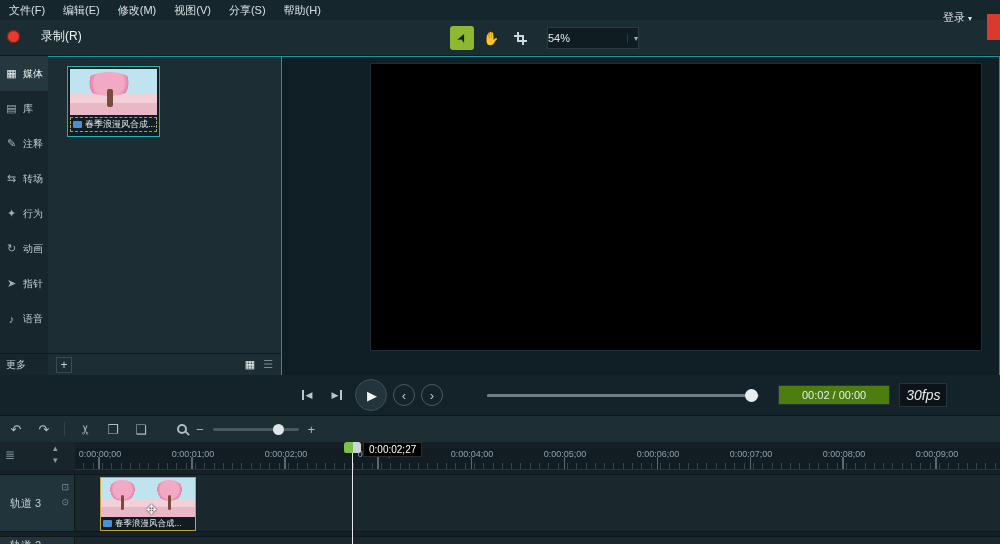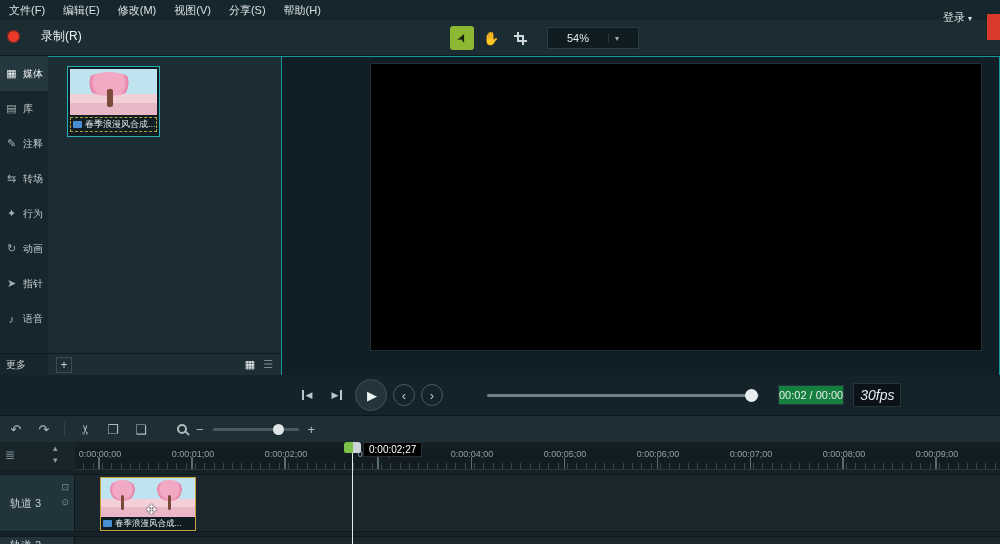--- a/index.html
+++ b/index.html
@@ -31,21 +31,21 @@
     justify-content:center; color:#cfd9dc; font-size:13px; }
   .tool-btn.active { background:#8cb832; color:#15220d; }
   .arrow-glyph { display:inline-block; transform:rotate(-65deg); font-size:12px; }
   .crop-icon { position:relative; width:13px; height:13px; display:inline-block; }
   .crop-icon::before { content:""; position:absolute; left:3px; top:0; bottom:3px; right:0;
     border-left:2px solid #cfd9dc; border-bottom:2px solid #cfd9dc; }
   .crop-icon::after { content:""; position:absolute; left:0; top:3px; right:3px; bottom:0;
     border-top:2px solid #cfd9dc; border-right:2px solid #cfd9dc; }
   .zoom-select { margin-left:10px; width:92px; height:22px; background:#0f1d23;
     border:1px solid #2a3c42; display:flex; align-items:center; justify-content:space-between;
-    padding:0 19px; color:#dfe6e8; }
+    padding:0 0; color:#dfe6e8; }
   .zoom-select .dd { font-size:8px; color:#9fb0b5; border-left:1px solid #2a3c42; padding-left:6px; }
   
   .main { position:absolute; top:56px; left:0; right:0; height:319px; display:flex; }
   .sidebar { width:48px; background:#16262c; display:flex; flex-direction:column; }
   .side-item { height:35px; display:flex; align-items:center; gap:5px; padding-left:5px;
     font-size:10px; color:#c3ced2; }
   .side-item.active { background:#25383f; color:#eef3f4; }
   .side-icon { width:13px; text-align:center; font-size:11px; color:#9fb0b5; flex:none; }
   .side-item.active .side-icon { color:#eef3f4; }
   .side-more { margin-top:auto; height:22px; display:flex; align-items:center; padding-left:6px;
@@ -85,21 +85,21 @@
     border:1px solid #3c5059; display:flex; align-items:center; justify-content:center; }
   .play-btn span { color:#eef3f4; font-size:13px; margin-left:2px; }
   .jump-btn { width:22px; height:22px; border-radius:50%; border:1px solid #4a5a61;
     display:flex; align-items:center; justify-content:center; font-size:13px; color:#b9c6ca; }
   .pb-slider { position:relative; width:272px; height:3px; background:#4a5a60; border-radius:2px;
     margin-left:38px; }
   .pb-slider .fill { position:absolute; left:0; top:0; bottom:0; width:96%; background:#6e7f85;
     border-radius:2px; }
   .pb-slider .handle { position:absolute; right:1px; top:-5px; width:13px; height:13px;
     border-radius:50%; background:#e8eef0; }
-  .time-badge { margin-left:13px; background:#15803d; border:1px solid #25343a; padding:3px 0;
+  .time-badge { margin-left:13px; background:#4d7c0f; border:1px solid #25343a; padding:3px 23px;
     font-size:11px; color:#e6ecee; white-space:nowrap; }
   .fps-badge { margin-left:3px; background:#0b1318; border:1px solid #25343a; padding:3px 6px;
     font-size:14px; color:#e6ecee;font-style:italic; }
   
   .tl-toolbar { position:absolute; top:415px; left:0; right:0; height:27px; background:#1d2e34;
     border-top:1px solid #0c161b; display:flex; align-items:center; padding-left:8px; gap:12px;
     color:#aebbbf; }
   .tl-icon { font-size:13px; width:16px; text-align:center; }
   .tl-sep { width:1px; height:14px; background:#32424a; }
   .cut-icon { display:inline-block; transform:rotate(-90deg); }

